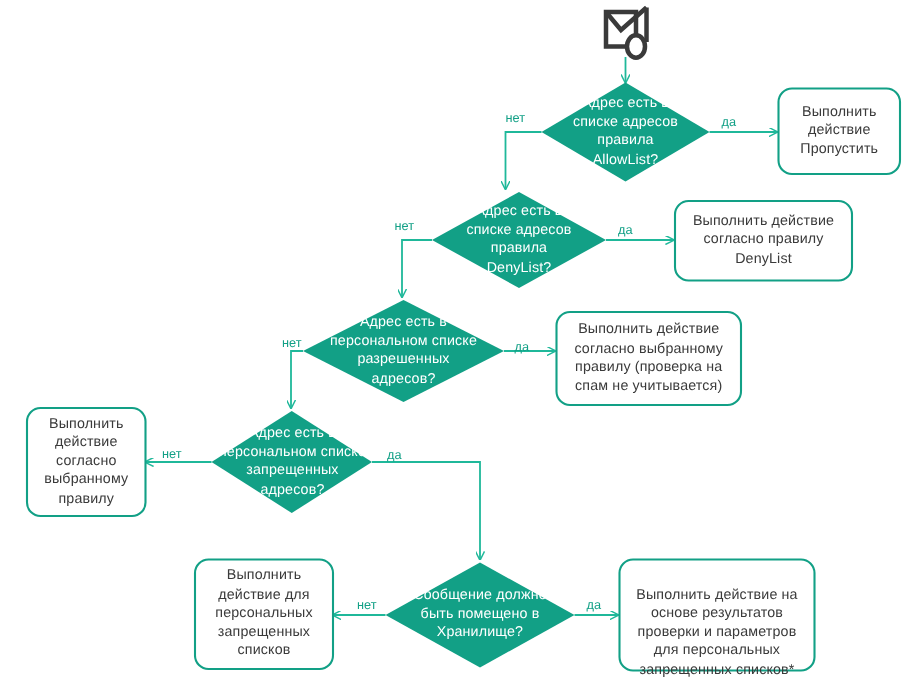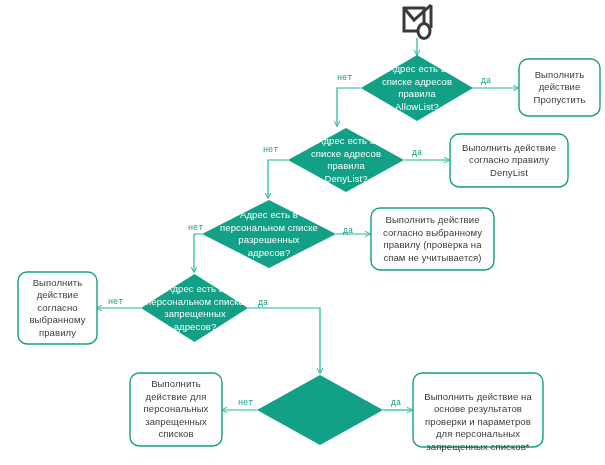--- a/index.html
+++ b/index.html
@@ -46,21 +46,20 @@
     font-size: 9.5px;
     line-height: 12.5px;
     letter-spacing: 0.1px;
   }
   .edge-label {
     position: absolute;
     color: #12A086;
     font-size: 8.5px;
     line-height: 10px;
     white-space: nowrap;
-    font-family: Liberation Mono, monospace;
   }
   .hit {
     position: absolute;
     background: transparent;
   }
 </style>
 </head>
 <body>
 
 <div id="flow-root">
@@ -124,20 +123,23 @@
   </div>
 
   <div class="node-label diamond-label" style="left:200px; top:204px; width:138px; height:60px;">
     <span>Адрес есть в<br>персональном списке<br>разрешенных<br>адресов?</span>
   </div>
 
   <div class="node-label diamond-label" style="left:126px; top:278px; width:138px; height:60px;">
     <span>Адрес есть в<br>персональном списке<br>запрещенных<br>адресов?</span>
   </div>
 
+  <div class="node-label diamond-label" style="left:252px; top:385px; width:136px; height:50px;">
+    <span>Сообщение должно<br>быть помещено в<br>Хранилище?</span>
+  </div>
 
   <div class="node-label box-label" style="left:519px; top:59px; width:81px; height:57px;">
     <span>Выполнить<br>действие<br>Пропустить</span>
   </div>
 
   <div class="node-label box-label" style="left:450px; top:134px; width:118px; height:53px;">
     <span>Выполнить действие<br>согласно правилу<br>DenyList</span>
   </div>
 
   <div class="node-label box-label" style="left:371px; top:208px; width:123px; height:62px;">

